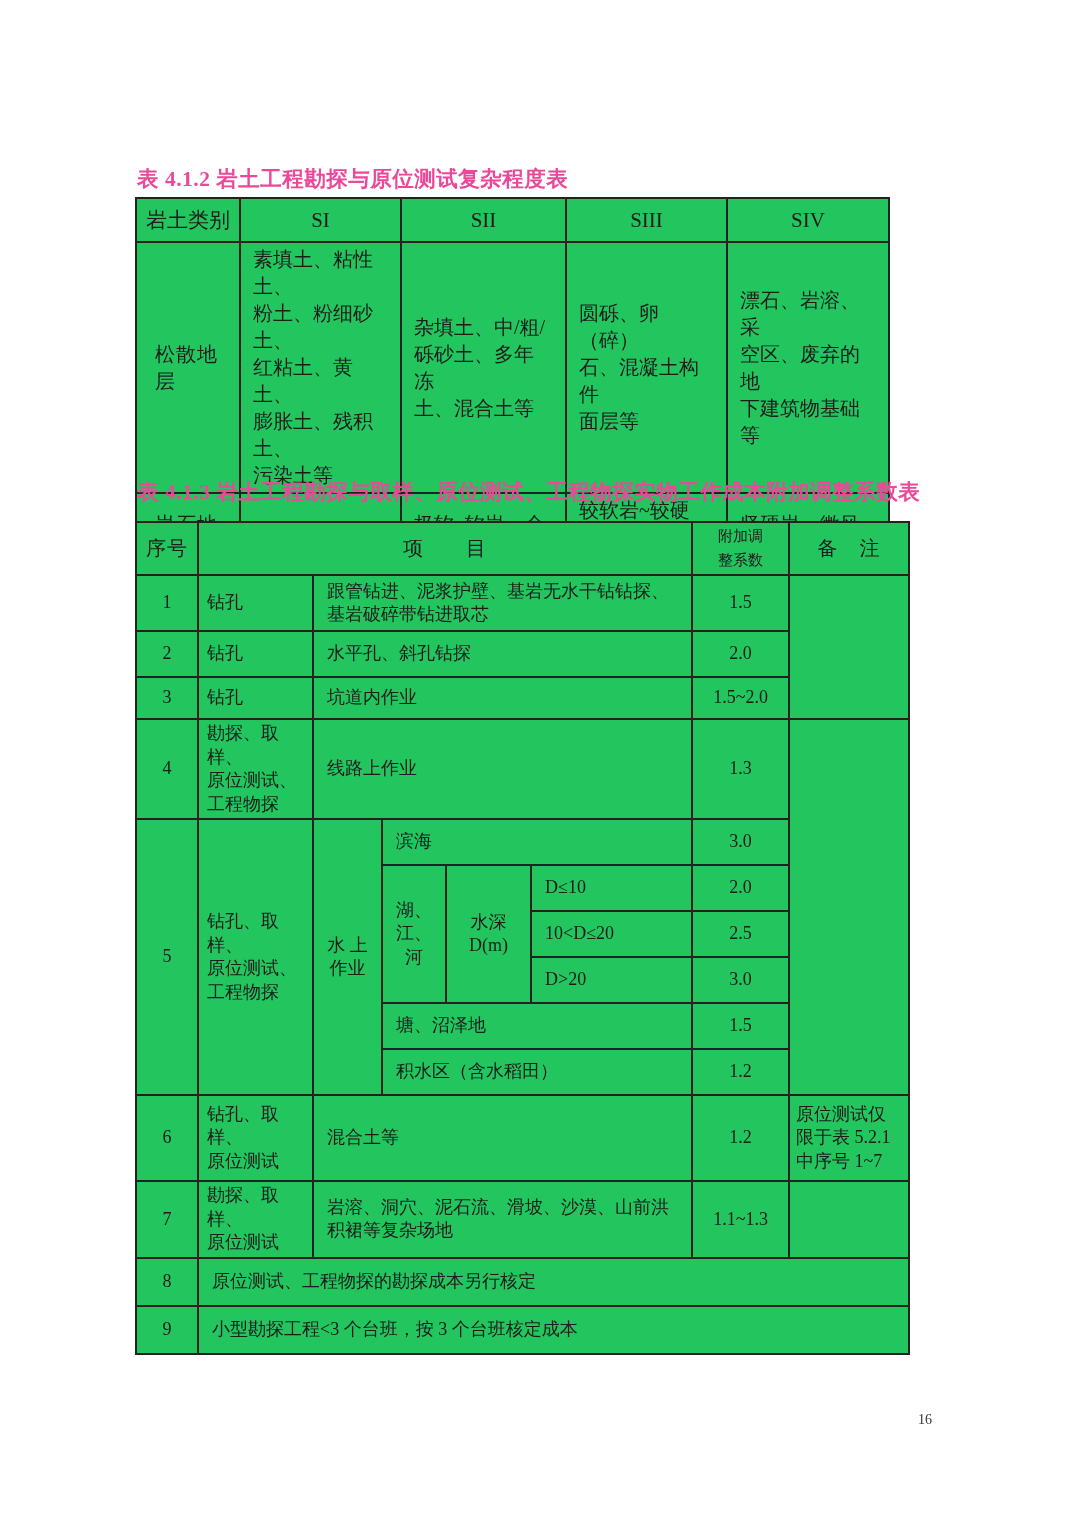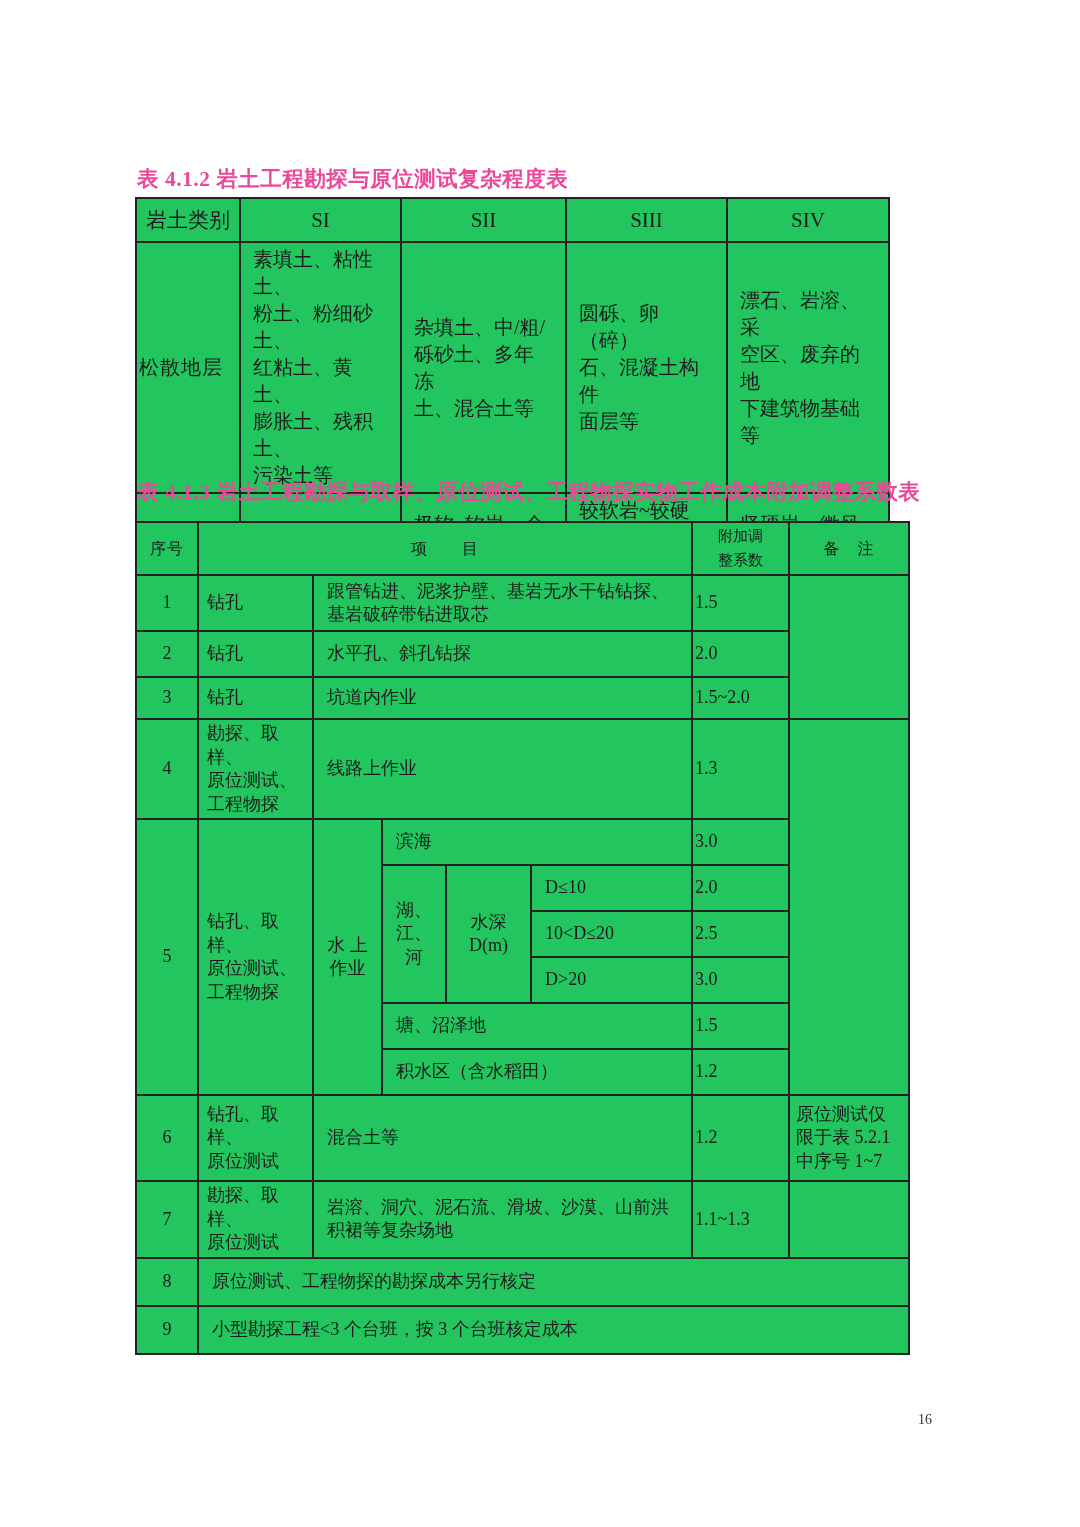--- a/index.html
+++ b/index.html
@@ -14,27 +14,27 @@
   }
   table{border-collapse:collapse;table-layout:fixed;position:absolute;background:#22c55e;}
   td{
     border:2px solid #222222;vertical-align:middle;white-space:pre-line;
     overflow:hidden;color:#1c1c1c;
   }
   
   #t1{left:135px;top:197px;width:753px;}
   #t1 td{font-size:20px;line-height:27px;padding:3px 12px 3px 12px;}
   #t1 .hdr{text-align:center;font-size:21px;padding:4px 4px;}
-  #t1 .cat{padding-left:2px;letter-spacing:1px;}
+  #t1 .cat{padding-left:18px;letter-spacing:1px;}
   
   #t2{left:135px;top:521px;width:773px;}
   #t2 td{font-size:18px;line-height:23.5px;padding:2px 8px;}
-  #t2 .hdr{text-align:center;font-size:16px;letter-spacing:1px;}
+  #t2 .hdr{text-align:center;font-size:20px;letter-spacing:1px;}
   #t2 .num{text-align:center;padding:2px 2px;}
-  #t2 .coef{text-align:left;padding:2px 2px;}
+  #t2 .coef{text-align:center;padding:2px 2px;}
   #t2 .item{padding-left:13px;}
   #t2 .cat{padding-left:8px;}
   #t2 .ctr{text-align:center;padding:2px 3px;}
   #t2 .note{padding:2px 6px;}
   .pageno{
     position:absolute;left:0;top:1412px;width:932px;text-align:right;
     font-size:14px;color:#333;
   }
 </style>
 </head>

